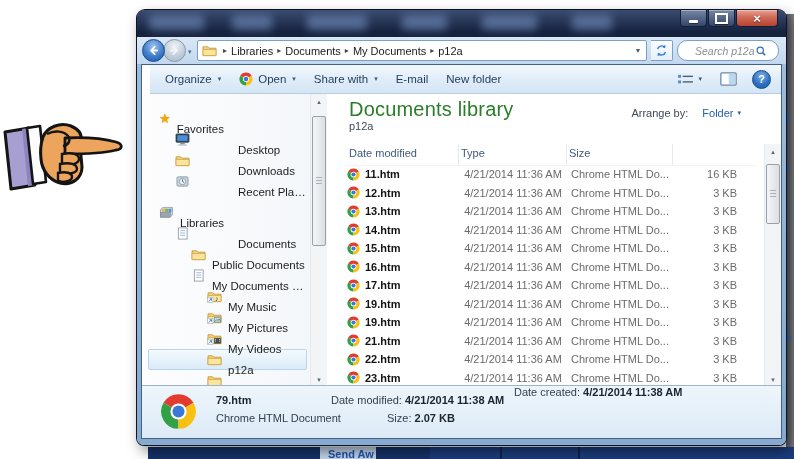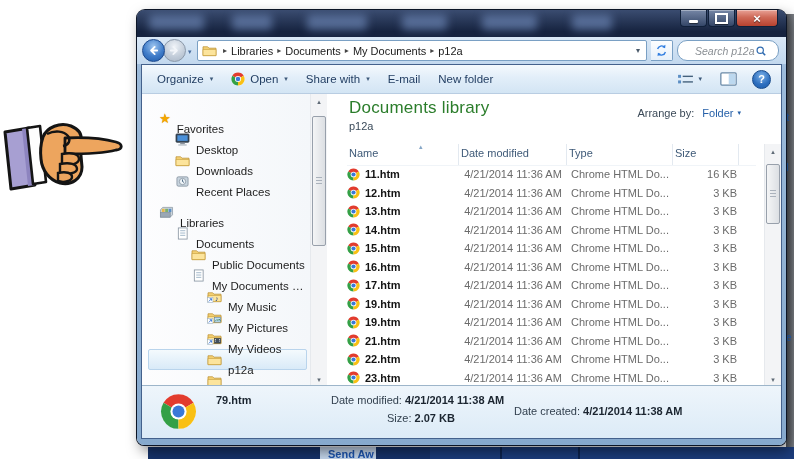--- a/index.html
+++ b/index.html
@@ -68,42 +68,42 @@
     background:#fff;border:1px solid #7aa0c4;border-radius:10px;display:flex;align-items:center;padding:0 17px;}
   .searchbox .ph{flex:1;font-size:10.5px;font-style:italic;color:#8a8f94;white-space:nowrap;}
   .searchbox svg{width:12px;height:12px;flex:none;}
 
   
   .client{background:#fff;border:1px solid #44618c;height:375px;box-sizing:border-box;position:relative;}
 
   
   .toolbar{height:29px;box-sizing:border-box;display:flex;align-items:center;
     background:linear-gradient(180deg,#f4f9fd,#e2eef9 45%,#d3e5f4);border-bottom:1px solid #b9cde2;
-    padding:0 6px;font-size:11.5px;color:#1e3a5f;}
+    padding:0 6px;font-size:11.5px;color:#1e3a5f;margin-left:8px;}
   .tb-item{display:flex;align-items:center;padding:4px 9px;border-radius:2px;white-space:nowrap;}
   .tb-item .dd{font-size:7px;color:#3e5a7a;margin-left:6px;}
   .tb-item .ic{margin-right:5px;}
   .tb-right{margin-left:auto;display:flex;align-items:center;}
   .tb-right .tbtn{display:flex;align-items:center;padding:3px 5px;}
   .tb-right .dd{font-size:7px;color:#3e5a7a;margin-left:4px;}
   .helpbtn{width:17px;height:17px;border-radius:50%;border:1px solid #174a8c;margin-left:10px;margin-right:4px;
     background:radial-gradient(circle at 50% 30%,#7ab0e8,#2c6dbd 60%,#1d5fb0);
     color:#fff;font-size:11px;font-weight:bold;display:flex;align-items:center;justify-content:center;}
 
   
   .content{height:294px;display:flex;position:relative;overflow:hidden;}
 
   
   .sidebar{width:168px;flex:none;overflow:hidden;padding-top:14px;box-sizing:border-box;
     background:linear-gradient(90deg,#fdfdfe,#f4f7fa);}
   .sb-item{height:19px;display:flex;align-items:center;font-size:11.5px;color:#1d1d1d;
     margin:0 3px 0 6px;border:1px solid transparent;border-radius:2px;white-space:nowrap;}
   .sb-item .ic{margin-right:6px;flex:none;}
   .sb-item.lvl0{padding-left:10px;}
-  .sb-item.lvl1{padding-left:26px;}
+  .sb-item.lvl1{padding-left:26px;gap:42px;}
   .sb-item.lvl2{padding-left:42px;}
   .sb-item.lvl3{padding-left:58px;}
   .sb-item.sel{background:linear-gradient(180deg,#f4fafd,#d9eaf8);border-color:#b9d4ec;}
   .sb-gap{height:10px;}
   .sb-label{overflow:hidden;text-overflow:ellipsis;margin-top:20px;}
 
   
   .vscroll{width:17px;flex:none;position:relative;background:#f3f4f6;
     border-left:1px solid #e6e9ed;box-sizing:border-box;}
   .vscroll .arr{position:absolute;left:0;width:100%;height:16px;display:flex;align-items:center;
@@ -111,24 +111,24 @@
   .vscroll .arr.up{top:0;} .vscroll .arr.down{bottom:0;}
   .vscroll .thumb{position:absolute;left:1px;right:1px;border:1px solid #98a0ab;border-radius:2px;
     background:linear-gradient(90deg,#f4f5f6,#dcdfe3);}
   .vscroll .grip{position:absolute;left:3px;right:3px;top:50%;margin-top:-4px;height:8px;
     background:repeating-linear-gradient(180deg,#aab2bc 0 1px,transparent 1px 3px);}
   .list-scroll{position:absolute;right:0;top:50px;height:244px;width:17px;background:#f3f4f6;
     border-left:1px solid #e6e9ed;box-sizing:border-box;}
 
   
   .filepane{flex:1;position:relative;background:#fff;}
-  .lib-title{position:absolute;left:22px;top:4px;font-size:17px;color:#2b7d2b;letter-spacing:.2px;}
+  .lib-title{position:absolute;left:22px;top:4px;font-size:20px;color:#2b7d2b;letter-spacing:.2px;}
   .lib-loc{position:absolute;left:22px;top:26px;font-size:11px;color:#3a4a5a;}
   .arrange{position:absolute;right:40px;top:13px;font-size:11px;color:#3c4a58;display:flex;align-items:center;}
-  .arrange .val{color:#2660a8;margin-left:8px;}
+  .arrange .val{color:#2660a8;margin-left:14px;}
   .arrange .dd{font-size:7px;color:#2660a8;margin-left:4px;}
   .cols{position:absolute;left:20px;right:25px;top:50px;height:21px;display:grid;
     grid-template-columns:112px 108px 106px 66px;font-size:11px;color:#3f5a78;
     border-bottom:1px solid #f0f4f8;}
   .cols .col{border-right:1px solid #e3e9f0;padding:3px 0 0 2px;position:relative;}
   .sort-asc{position:absolute;left:72px;top:-1px;font-size:7px;color:#86a7c7;}
   .rows{position:absolute;left:20px;right:25px;top:71px;}
   .row{display:grid;grid-template-columns:112px 108px 106px 66px;height:18.5px;align-items:center;font-size:11px;}
   .row .name{display:flex;align-items:center;font-weight:bold;color:#141414;}
   .row .name .ic{margin-right:5px;}
@@ -136,21 +136,21 @@
   .row .size{text-align:right;padding-right:2px;color:#6b6b6b;}
 
   
   .details{position:absolute;left:0;right:0;bottom:0;height:52px;border-top:1px solid #9db5ca;
     background:linear-gradient(180deg,#eef5fb,#dcebf7);}
   .details .bigic{position:absolute;left:18px;top:7px;}
   .d-name{position:absolute;left:74px;top:8px;font-size:11px;font-weight:bold;color:#1b2530;}
   .d-type{position:absolute;left:74px;top:26px;font-size:11px;color:#33414f;}
   .d-pair{position:absolute;font-size:11px;color:#33414f;}
   .d-pair b{font-weight:bold;color:#1b2530;}
-  .dm{left:189px;top:8px;} .sz{left:245px;top:26px;} .dc{left:372px;top:19px;}
+  .dm{left:189px;top:8px;} .sz{left:245px;top:26px;} .dc{left:372px;top:0;}
 
   .ic{display:inline-flex;line-height:0;}
   .ic svg{display:block;}
   .star-ic{color:#f5a800;font-size:13px;line-height:13px;text-shadow:0 0 1px #c87d00;}
 </style>
 </head>
 <body>
 
 <div class="stage">
 
@@ -462,24 +462,20 @@
 
         <div class="filepane">
           <div class="lib-title">Documents library</div>
           <div class="lib-loc">p12a</div>
           <div class="arrange">
             <span>Arrange by:</span>
             <span class="val">Folder</span>
             <span class="dd">▾</span>
           </div>
           <div class="cols">
-            <div class="col">
-              <span>Name</span>
-              <span class="sort-asc">▴</span>
-            </div>
             <div class="col"><span>Date modified</span></div>
             <div class="col"><span>Type</span></div>
             <div class="col"><span>Size</span></div>
           </div>
           <div class="rows" id="rows">
               <div class="row">
                 <div class="c name">
                   <span class="ic">
                     <svg width="13" height="13" viewBox="0 0 16 16">
                       <circle cx="8" cy="8" r="7.5" fill="#fff"></circle>
@@ -711,20 +707,21 @@
             <svg width="37" height="37" viewBox="0 0 16 16">
               <circle cx="8" cy="8" r="7.5" fill="#fff"></circle>
               <path d="M8 8 L1.5 4.25 A7.5 7.5 0 0 1 14.5 4.25 Z" fill="#e23c2e"></path>
               <path d="M8 8 L8 15.5 A7.5 7.5 0 0 1 1.5 4.25 Z" fill="#34a046"></path>
               <path d="M8 8 L14.5 4.25 A7.5 7.5 0 0 1 8 15.5 Z" fill="#f9c014"></path>
               <circle cx="8" cy="8" r="3.5" fill="#fff"></circle>
               <circle cx="8" cy="8" r="2.6" fill="#3a79d8"></circle>
             </svg>
           </span>
         <div class="d-name">79.htm</div>
+        <div class="d-type">Chrome HTML Document</div>
         <div class="d-pair dm">
           <span>Date modified:</span>
           <b>4/21/2014 11:38 AM</b>
         </div>
         <div class="d-pair sz">
           <span>Size:</span>
           <b>2.07 KB</b>
         </div>
         <div class="d-pair dc">
           <span>Date created:</span>

